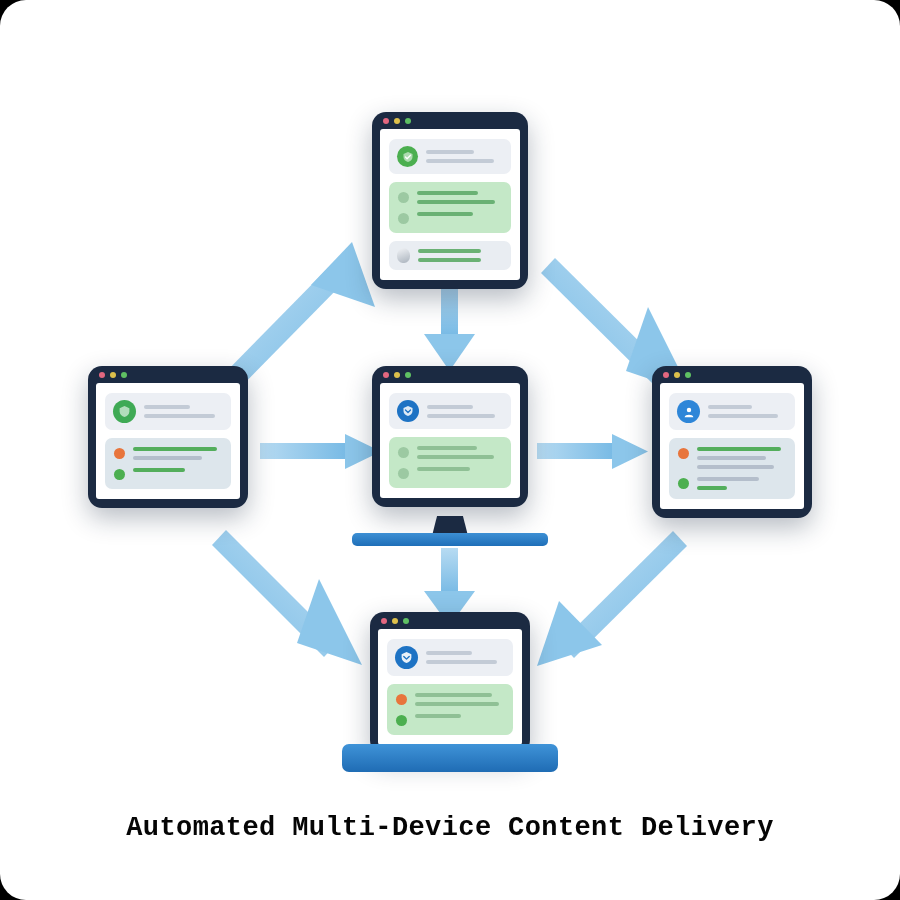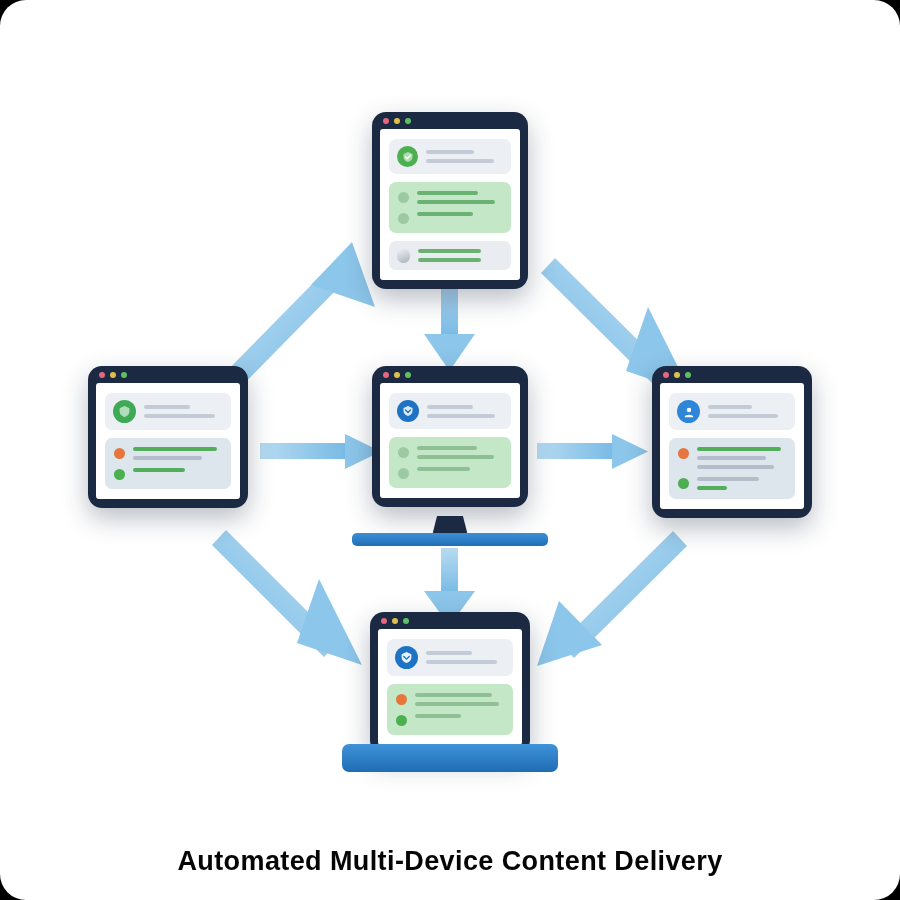--- a/index.html
+++ b/index.html
@@ -326,14 +326,14 @@
             <span class="blines">
               <i class="ln" style="width:52%;background:#8fc095;"></i>
             </span>
           </div>
         </div>
       </div>
     </div>
     <div class="lap-base" style="top:132px;width:216px;height:28px;"></div>
   </div>
 
-  <div class="caption" style="top:846px;">Automated Multi-Device Content Delivery</div>
+  <div class="caption" style="top:813px;font-family:Liberation Mono, monospace;">Automated Multi-Device Content Delivery</div>
 </div>
 
 </body></html>

